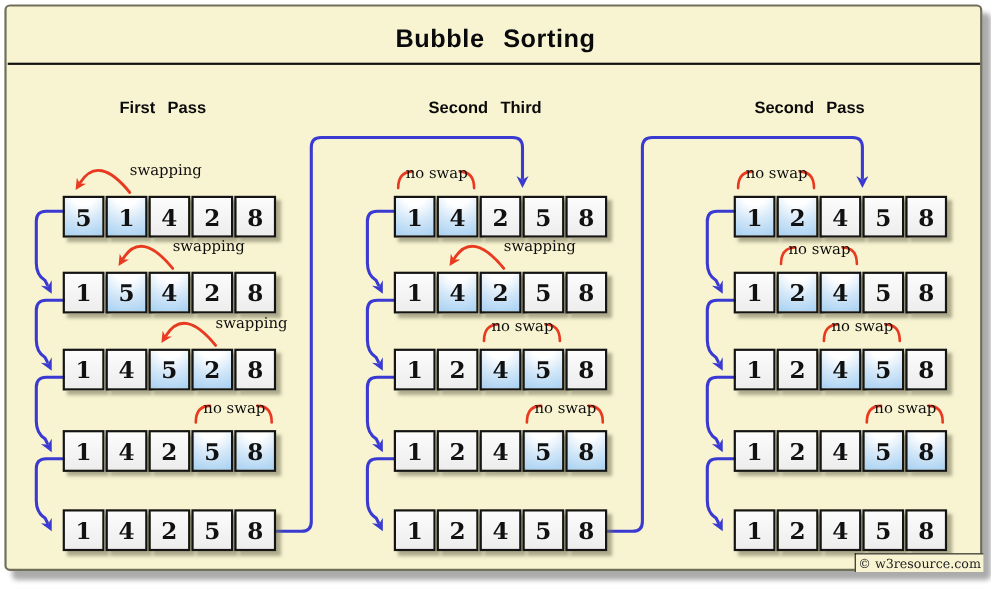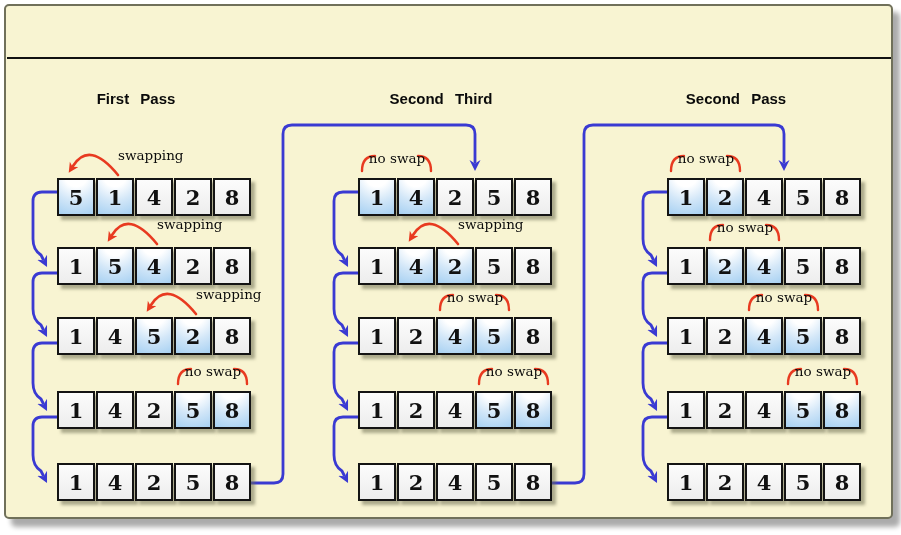--- a/index.html
+++ b/index.html
@@ -26,20 +26,21 @@
   .watermark{position:absolute;left:777px;top:503px;width:116px;height:16px;
         border-top:1.5px solid #1a1a1a;border-left:1.5px solid #1a1a1a;
         font-family:"DejaVu Serif",serif;font-size:11.5px;color:#222;
         text-align:center;line-height:16px;background:#f8f4d2;}
 </style>
 </head>
 <body>
 
 <div class="stage">
   <div class="panel"></div>
+  <div class="title">Bubble Sorting</div>
   <div class="rule"></div>
 
   <svg class="overlay" width="901" height="535">
     <defs>
       <marker id="arrB" orient="auto" markerUnits="userSpaceOnUse" markerWidth="16" markerHeight="16" refX="2" refY="5.5">
         <path d="M0,0 L11,5.5 L0,11 L3.5,5.5 Z" fill="#3a3ad2"></path>
       </marker>
       <marker id="arrR" orient="auto" markerUnits="userSpaceOnUse" markerWidth="15" markerHeight="15" refX="2" refY="5">
         <path d="M0,0 L10,5 L0,10 L3,5 Z" fill="#e83a20"></path>
       </marker>
@@ -76,21 +77,21 @@
         <path d="M 749 310 Q 749 295 762 295" fill="none" stroke="#e83a20" stroke-width="2.4" stroke-linecap="round"></path>
         <path d="M 818 310 Q 818 295 805 295" fill="none" stroke="#e83a20" stroke-width="2.4" stroke-linecap="round"></path>
         <path d="M 668 343 L 652 343 Q 643 343 643 352 L 643 383 Q 643 394 651 399 L 653 403" fill="none" stroke="#3a3ad2" stroke-width="2.8" stroke-linecap="round" marker-end="url(#arrB)"></path>
         <path d="M 788 384 Q 788 369 801 369" fill="none" stroke="#e83a20" stroke-width="2.4" stroke-linecap="round"></path>
         <path d="M 857 384 Q 857 369 844 369" fill="none" stroke="#e83a20" stroke-width="2.4" stroke-linecap="round"></path>
         <path d="M 668 417 L 652 417 Q 643 417 643 426 L 643 455 Q 643 466 651 471 L 653 475" fill="none" stroke="#3a3ad2" stroke-width="2.8" stroke-linecap="round" marker-end="url(#arrB)"></path>
       </g>
   </svg>
 
   <div id="cells-layer">
-      <div class="pass-header" style="left: 136px;">First Pass</div>
+      <div class="pass-header" style="left: 148px;">First Pass</div>
       <div class="cell hl" style="left: 57px; top: 178px;">5</div>
       <div class="cell hl" style="left: 96px; top: 178px;">1</div>
       <div class="cell" style="left: 135px; top: 178px;">4</div>
       <div class="cell" style="left: 174px; top: 178px;">2</div>
       <div class="cell" style="left: 213px; top: 178px;">8</div>
       <div class="anno" style="left: 118px; top: 147px;">swapping</div>
       <div class="cell" style="left: 57px; top: 247px;">1</div>
       <div class="cell hl" style="left: 96px; top: 247px;">5</div>
       <div class="cell hl" style="left: 135px; top: 247px;">4</div>
       <div class="cell" style="left: 174px; top: 247px;">2</div>
@@ -168,13 +169,14 @@
       <div class="cell hl" style="left: 784px; top: 391px;">5</div>
       <div class="cell hl" style="left: 823px; top: 391px;">8</div>
       <div class="anno center" style="left: 823px; top: 363px;">no swap</div>
       <div class="cell" style="left: 667px; top: 463px;">1</div>
       <div class="cell" style="left: 706px; top: 463px;">2</div>
       <div class="cell" style="left: 745px; top: 463px;">4</div>
       <div class="cell" style="left: 784px; top: 463px;">5</div>
       <div class="cell" style="left: 823px; top: 463px;">8</div>
     </div>
 
+  <div class="watermark">© w3resource.com</div>
 </div>
 
 </body></html>

